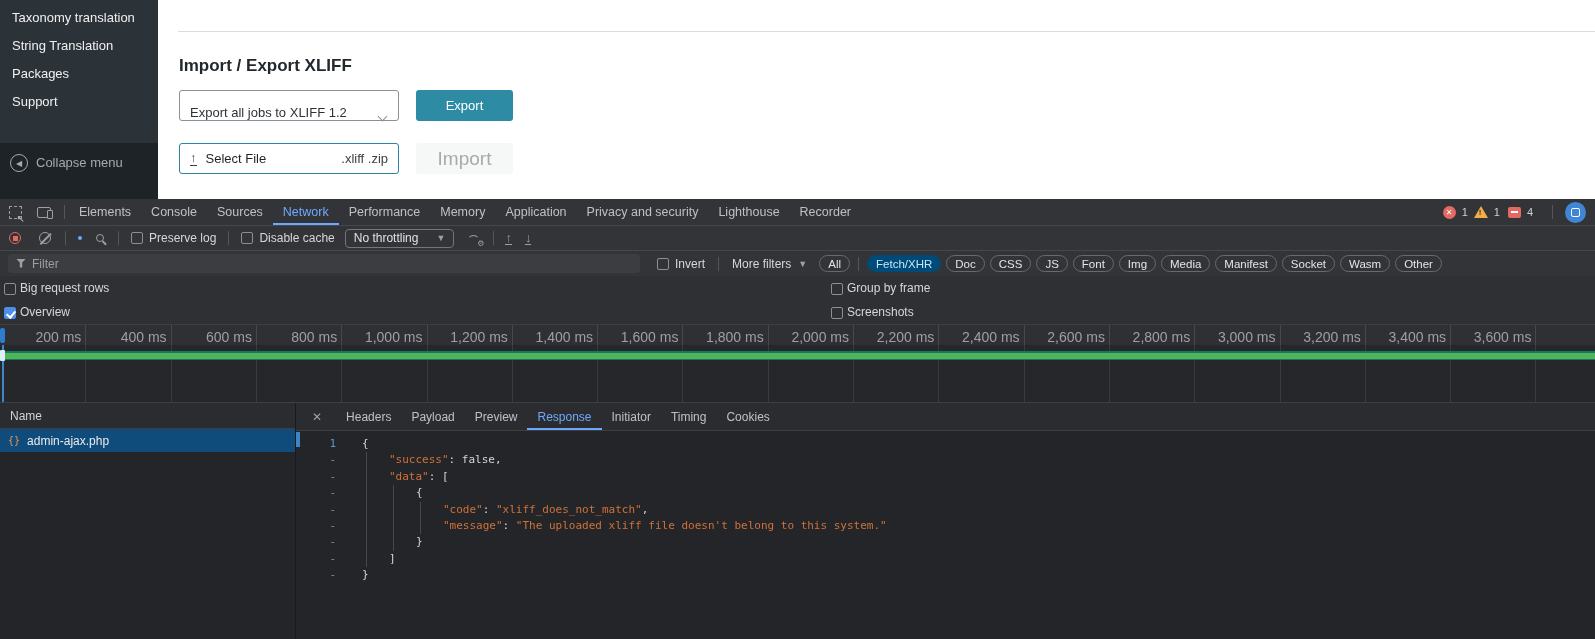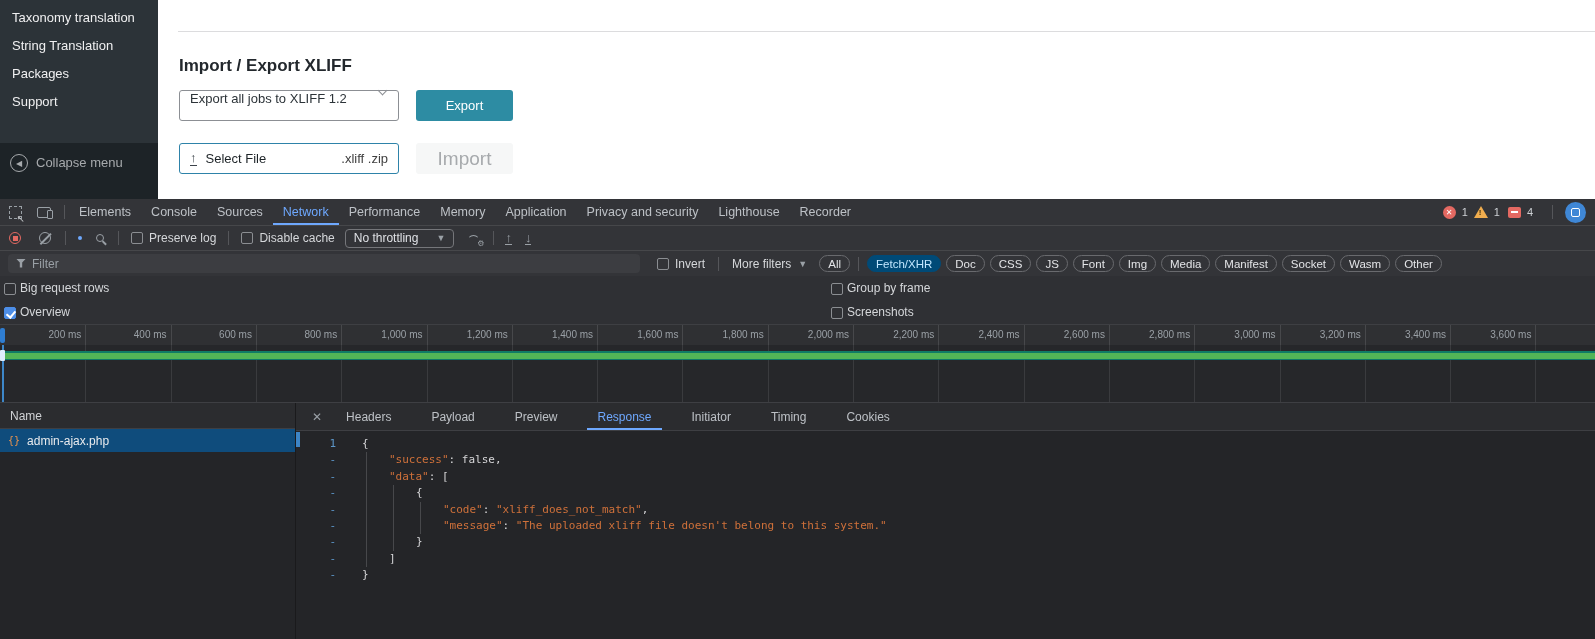--- a/index.html
+++ b/index.html
@@ -12,21 +12,21 @@
   .wp-sidebar { position:absolute; left:0; top:0; width:158px; height:199px; background:#2c3338; }
   .sb-list { padding-top:4px; }
   .sb-item { height:28px; line-height:28px; padding-left:12px; font-size:13px; color:#f0f0f1; cursor:pointer; }
   .wp-collapse { position:absolute; left:0; top:143px; width:158px; height:56px; background:#1d2327;
     display:flex; align-items:flex-start; padding:12px 0 0 10px; gap:8px; color:#a7aaad; font-size:13px; cursor:pointer; }
   .collapse-ic { width:18px; height:18px; border:1.5px solid #a7aaad; border-radius:50%;
     display:flex; align-items:center; justify-content:center; font-size:8px; color:#a7aaad; margin-top:-1px; }
   .wp-divider { position:absolute; left:178px; right:0; top:31px; height:1px; background:#dcdcde; }
   .wp-title { position:absolute; left:179px; top:56px; font-size:17px; font-weight:700; color:#23282d; }
   .wp-select { position:absolute; left:179px; top:90px; width:220px; height:31px; background:#fff;
-    border:1px solid #8c8f94; border-radius:3px; display:flex; align-items:flex-start; justify-content:space-between;
+    border:1px solid #8c8f94; border-radius:3px; display:flex; align-items:flex-end; justify-content:space-between;
     padding:0 12px 0 10px; font-size:13px; color:#2c3338; cursor:pointer; }
   .chev { width:7px; height:7px; border-right:1.5px solid #8c8f94; border-bottom:1.5px solid #8c8f94;
     transform:rotate(45deg); margin-top:-4px; }
   .wp-btn-primary { position:absolute; left:416px; top:90px; width:97px; height:31px; background:#2d8ca3;
     color:#fff; border:none; border-radius:3px; font-size:13px; cursor:pointer; font-family:inherit; }
   .wp-file { position:absolute; left:179px; top:143px; width:220px; height:31px; background:#fff;
     border:1px solid #2e83a9; border-radius:3px; display:flex; align-items:center; padding:0 10px; gap:9px;
     font-size:13px; cursor:pointer; }
   .upl { color:#3c434a; font-size:13px; line-height:12px; border-bottom:1.5px solid #3c434a; padding-bottom:1px; }
   .wp-file .fl { color:#1d2327; }
@@ -108,21 +108,21 @@
   .pill { height:17px; padding:0 8px; border:1px solid #696a6e; border-radius:9px; display:flex; align-items:center;
     font-size:11.5px; color:#e3e4e7; cursor:pointer; white-space:nowrap; }
   .pill.active { background:#004a77; border-color:#004a77; color:#c2e7ff; }
   .pills .vdiv { margin:0 3px; }
 
   .dt-opts { position:absolute; left:0; top:77px; width:100%; height:48px; background:#2f3034; }
   .opt { position:absolute; display:flex; align-items:flex-end; gap:4px; cursor:pointer; }
 
   .dt-ruler { position:absolute; left:0; top:125px; width:100%; height:21px; background:#2f3033; border-top:1px solid #3e3f43; }
   .tick { position:absolute; top:0; bottom:0; width:1px; background:#47484b; }
-  .rlab { position:absolute; top:4px; width:82px; text-align:right; font-size:10px; color:#9aa0a6; white-space:nowrap; }
+  .rlab { position:absolute; top:4px; width:82px; text-align:right; font-size:14px; color:#9aa0a6; white-space:nowrap; }
   .rmark { position:absolute; left:0; top:3px; width:5px; height:15px; background:#2f7dd1; border-radius:2px; }
 
   .dt-overview { position:absolute; left:0; top:146px; width:100%; height:57px; background:#26272a; }
   .gline { position:absolute; top:0; bottom:0; width:1px; background:#3a3b3e; }
   .gbar { position:absolute; left:0; right:0; top:6px; height:9px; background:#52b457;
     border-top:2px solid #0f7a66; border-bottom:1px solid #0f7a66; z-index:2; }
   .ovcursor { position:absolute; left:2px; top:0; bottom:0; width:2px; background:#3d87c9; z-index:3; }
   .ovchip { position:absolute; left:0; top:5px; width:5px; height:11px; background:#ddeefc; border-radius:1px; z-index:4; }
 
   .dt-bottom { position:absolute; left:0; top:203px; bottom:0; width:100%; border-top:1px solid #3e3f43; }
@@ -365,21 +365,21 @@
             <div class="req-row sel">
               <span class="req-ic">{}</span>
               <span class="req-name">admin-ajax.php</span>
             </div>
           </div>
       </div>
       <div class="splitter"></div>
       <div class="dt-detail">
         <div class="det-tabs">
           <span class="det-close">✕</span>
-          <div class="dtabs" id="det-tabs" style="margin-left:0;gap:20px;">
+          <div class="dtabs" id="det-tabs" style="margin-left:0;">
               <div class="det-tab">Headers</div>
               <div class="det-tab">Payload</div>
               <div class="det-tab">Preview</div>
               <div class="det-tab active">Response</div>
               <div class="det-tab">Initiator</div>
               <div class="det-tab">Timing</div>
               <div class="det-tab">Cookies</div>
             </div>
         </div>
         <div class="rstrip"></div>

